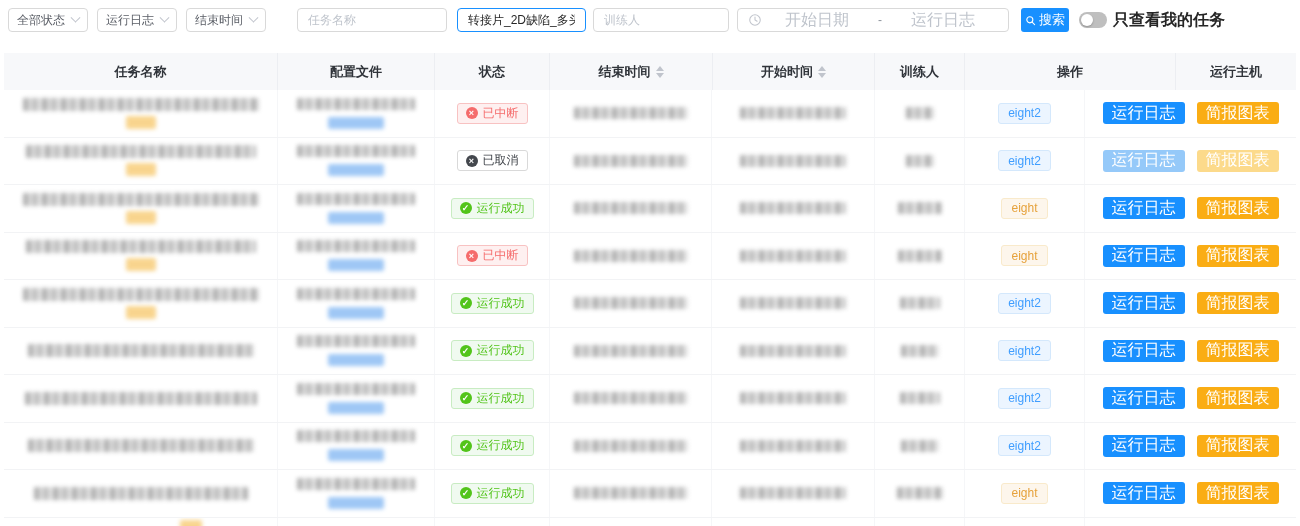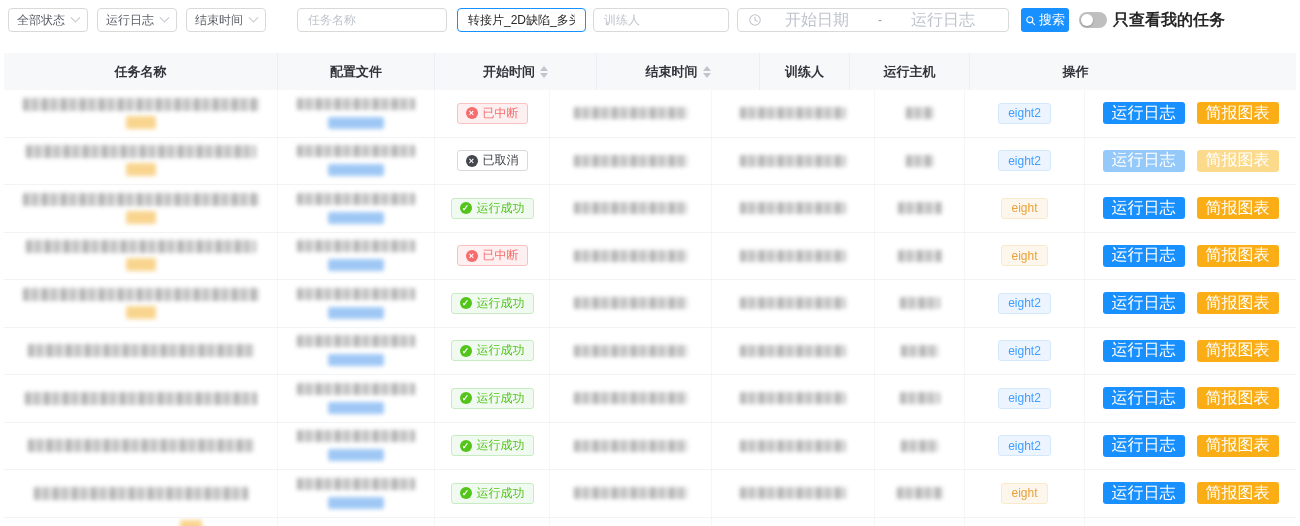--- a/index.html
+++ b/index.html
@@ -137,42 +137,45 @@
 </div>
 
 <div class="table">
   <div class="thead">
     <div class="th c1">
         <span>任务名称</span>
       </div>
     <div class="th c2">
         <span>配置文件</span>
       </div>
+    <div class="th c3">
+        <span>状态</span>
+      </div>
+    <div class="th c5">
+      <span>结束时间</span>
+      <span class="sort">
+          <i class="up"></i>
+          <i class="down"></i>
+        </span>
+    </div>
     <div class="th c4">
       <span>开始时间</span>
       <span class="sort">
           <i class="up"></i>
           <i class="down"></i>
         </span>
     </div>
-    <div class="th c5">
-      <span>结束时间</span>
-      <span class="sort">
-          <i class="up"></i>
-          <i class="down"></i>
-        </span>
-    </div>
     <div class="th c6">
         <span>训练人</span>
       </div>
+    <div class="th c8">
+        <span>操作</span>
+      </div>
     <div class="th c7">
         <span>运行主机</span>
-      </div>
-    <div class="th c8">
-        <span>操作</span>
       </div>
   </div>
 
   <div id="tbody">
       <div class="tr">
     <div class="td c1">
       <div class="blur mosaic name-blur" style="width: 236px;"></div>
       <div class="blur tag-blur"></div>
     </div>
     <div class="td c2">

